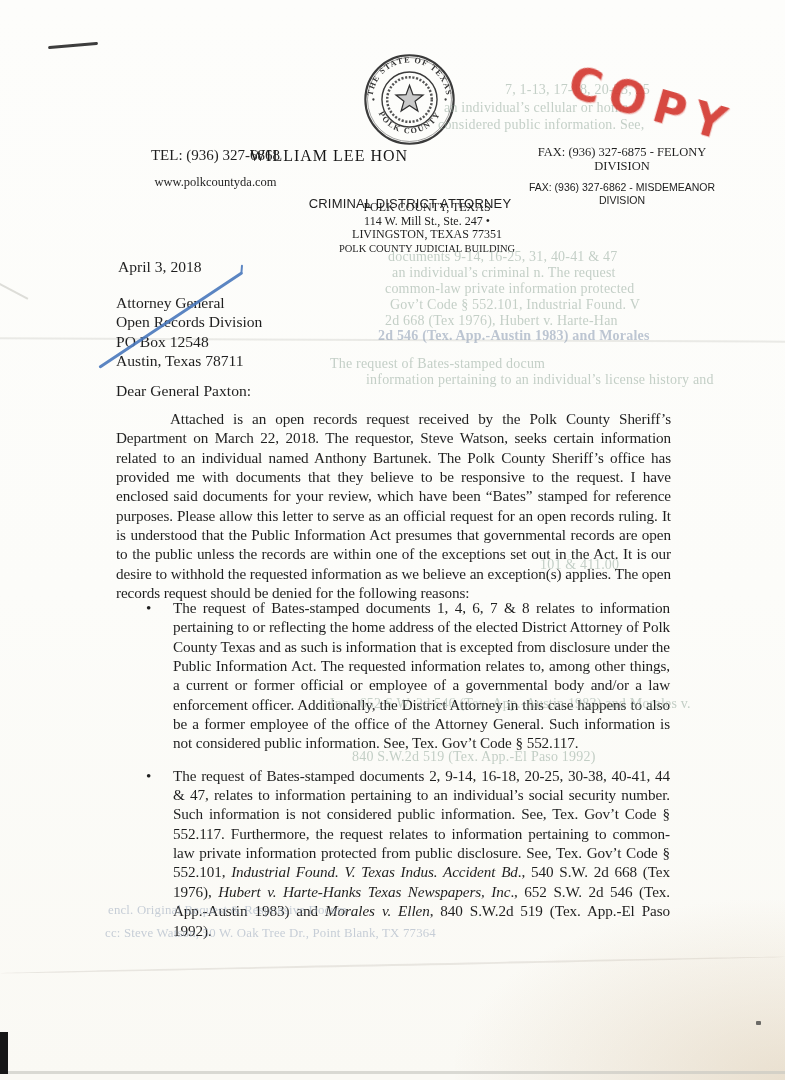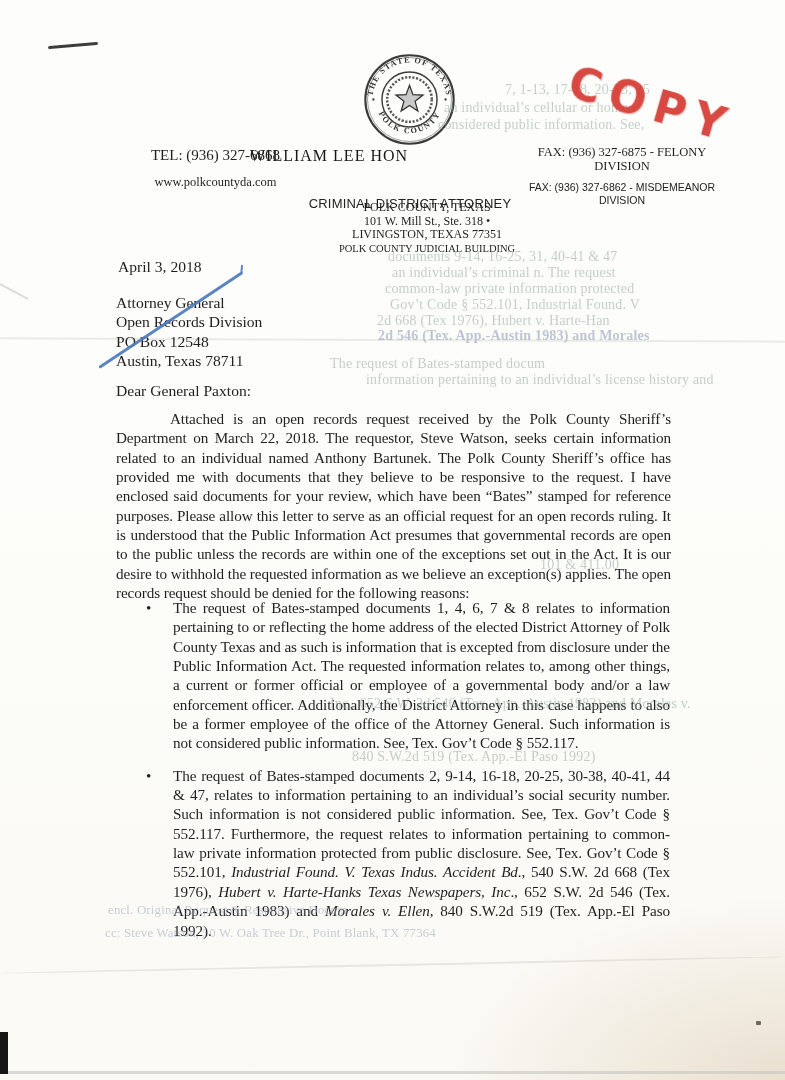--- a/index.html
+++ b/index.html
@@ -47,21 +47,21 @@
   .bullet-dot{width:27px; flex:none;}
   .bullet-text{flex:1; text-align:justify;}
   .it{font-style:italic;}
   
   .ghost{position:absolute; z-index:1; white-space:nowrap; font-size:14px; letter-spacing:.2px;
     color:#8ba294; opacity:.5; filter:blur(.45px);}
   .ghost.blue{color:#93a2b8;}
   .ghost.bold{font-weight:bold; opacity:.6;}
   .g0{left:505px; top:82px;}  .g1{left:444px; top:100px;} .g2{left:438px; top:117px;}
   .g3{left:388px; top:249px;} .g4{left:392px; top:265px;} .g5{left:385px; top:281px;}
-  .g6{left:390px; top:297px;} .g7{left:377px; top:313px;} .g8{left:378px; top:328px;}
+  .g6{left:390px; top:297px;} .g7{left:385px; top:313px;} .g8{left:378px; top:328px;}
   .g9{left:330px; top:356px;} .g10{left:350px; top:372px;margin-left:16px;} .g11{left:540px; top:557px;}
   .g12{left:330px; top:696px;} .g13{left:352px; top:749px;text-align:right;}
   .g14{left:108px; top:903px; font-size:12.8px;} .g15{left:105px; top:926px; font-size:12.8px;}
   
   .crease1{position:absolute; left:0; top:339px; width:785px; height:2px;
     background:rgba(150,148,138,.18); transform:rotate(.25deg);}
   .crease2{position:absolute; left:0; top:964px; width:785px; height:2px;
     background:rgba(158,152,140,.20); transform:rotate(-1.2deg); border-radius:50%;}
   .crease3{position:absolute; left:-4px; top:290px; width:34px; height:1.6px;
     background:rgba(150,148,138,.30); transform:rotate(28deg);}
@@ -130,21 +130,21 @@
   <div class="lh-name">WILLIAM LEE HON</div>
   <div class="lh-title">CRIMINAL DISTRICT ATTORNEY</div>
   <div class="lh-tel">TEL: (936) 327-6868</div>
   <div class="lh-web">www.polkcountyda.com</div>
   <div class="lh-fax1" style="white-space:pre-line;">FAX: (936) 327-6875 - FELONY
 DIVISION</div>
   <div class="lh-fax2" style="white-space:pre-line;">FAX: (936) 327-6862 - MISDEMEANOR
 DIVISION</div>
   <div class="lh-addr">
     <div>POLK COUNTY, TEXAS</div>
-    <div>101 W. Mill St., Ste. 318 •</div>
+    <div>114 W. Mill St., Ste. 247 •</div>
     <div>LIVINGSTON, TEXAS 77351</div>
     <div class="sans">POLK COUNTY JUDICIAL BUILDING</div>
   </div>
 
   <div class="date">April 3, 2018</div>
 
   <div class="recipient">
     <span>Attorney General</span>
     <span>Open Records Division</span>
     <span>PO Box 12548</span>

